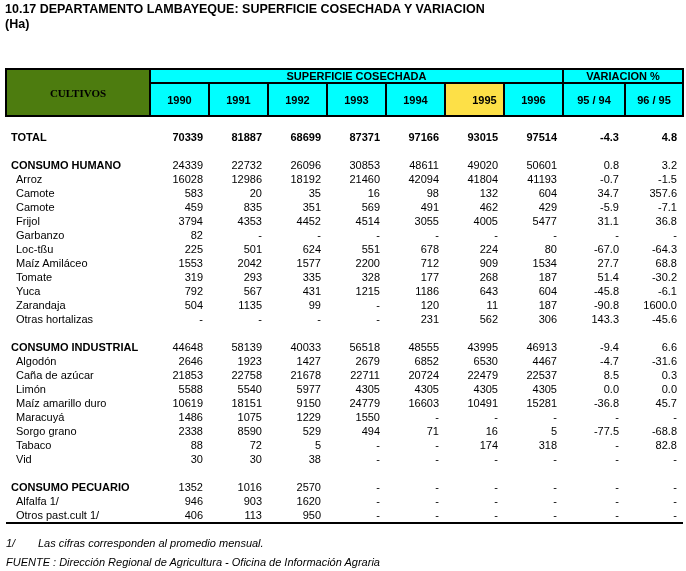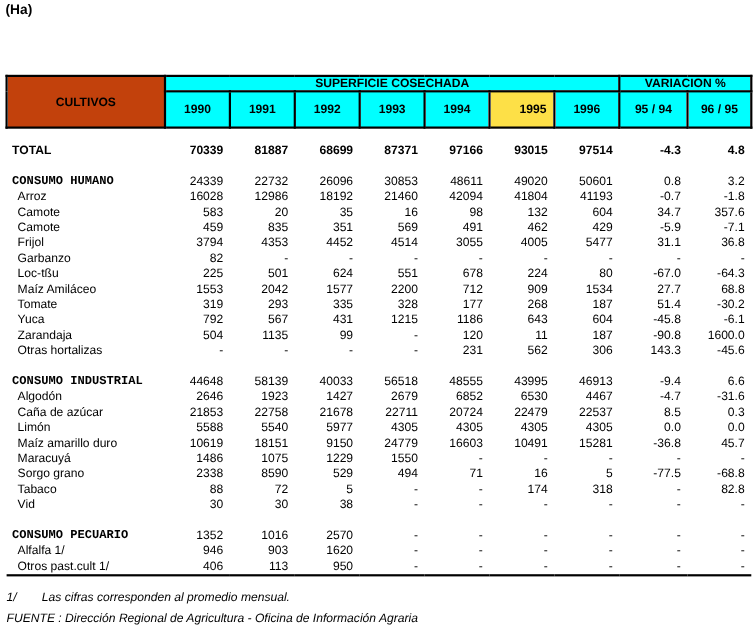--- a/index.html
+++ b/index.html
@@ -26,56 +26,57 @@
   tr.span-row th { height: 14px; }
   tr.year-row th { height: 33px; }
   tbody td {
     font-size: 11px; height: 14px; line-height: 14px;
     padding: 0 6px 0 0; text-align: right;
     white-space: nowrap; overflow: hidden; vertical-align: middle;
   }
   tbody td.label { text-align: left; padding: 0 0 0 5px; }
   tr.item td.label { padding-left: 10px; }
   tr.total td { font-weight: bold; }
-  tr.section td.label { font-weight: bold; font-family: Liberation Mono, monospace; }
+  tr.section td.label { font-weight: bold; }
   tr.blank td { height: 14px; }
 
   .footnote {
     position: absolute; left: 6px; top: 537px;
     font-size: 11px; font-style: italic; white-space: nowrap;
   }
   .footnote .marker { display: inline-block; width: 32px; }
   .source {
     position: absolute; left: 6px; top: 556px;
     font-size: 11px; font-style: italic; white-space: nowrap;
   }
 </style>
 </head>
 <body>
 
 <div class="title-block">
+  <div class="title-line">10.17  DEPARTAMENTO LAMBAYEQUE: SUPERFICIE COSECHADA Y VARIACION</div>
   <div class="title-line">(Ha)</div>
 </div>
 
 <table class="crops">
   <colgroup>
     <col style="width:144px">
     <col style="width:59px">
       <col style="width:59px">
       <col style="width:59px">
       <col style="width:59px">
     <col style="width:59px">
       <col style="width:59px">
       <col style="width:59px">
     <col style="width:62px">
       <col style="width:58px">
   </colgroup>
   <thead>
     <tr class="span-row">
-      <th rowspan="2" style="background: #c2410c;">CULTIVOS</th>
+      <th rowspan="2" style="background: #4d7c0f; font-family: Liberation Serif, serif;">CULTIVOS</th>
       <th colspan="7" style="background: rgb(0, 255, 255);">SUPERFICIE COSECHADA</th>
       <th colspan="2" style="background: rgb(0, 255, 255);">VARIACION %</th>
     </tr>
     <tr class="year-row">
       <th style="background: rgb(0, 255, 255);">1990</th>
       <th style="background: rgb(0, 255, 255);">1991</th>
       <th style="background: rgb(0, 255, 255);">1992</th>
       <th style="background: rgb(0, 255, 255);">1993</th>
       <th style="background: rgb(0, 255, 255);">1994</th>
       <th style="background: #fde047; padding-left: 20px;">1995</th>
@@ -136,21 +137,21 @@
       <tr class="item">
         <td class="label">Arroz</td>
         <td class="num">16028</td>
         <td class="num">12986</td>
         <td class="num">18192</td>
         <td class="num">21460</td>
         <td class="num">42094</td>
         <td class="num">41804</td>
         <td class="num">41193</td>
         <td class="num">-0.7</td>
-        <td class="num">-1.8</td>
+        <td class="num">-1.5</td>
       </tr>
       <tr class="item">
         <td class="label">Camote</td>
         <td class="num">583</td>
         <td class="num">20</td>
         <td class="num">35</td>
         <td class="num">16</td>
         <td class="num">98</td>
         <td class="num">132</td>
         <td class="num">604</td>

